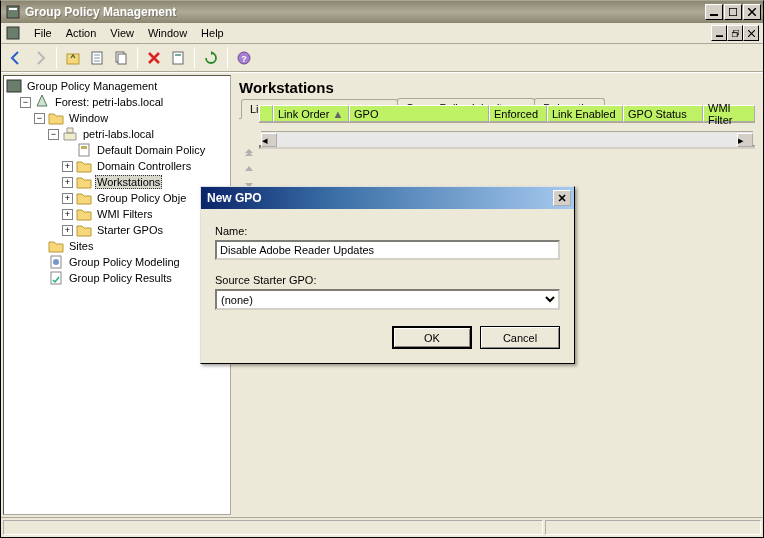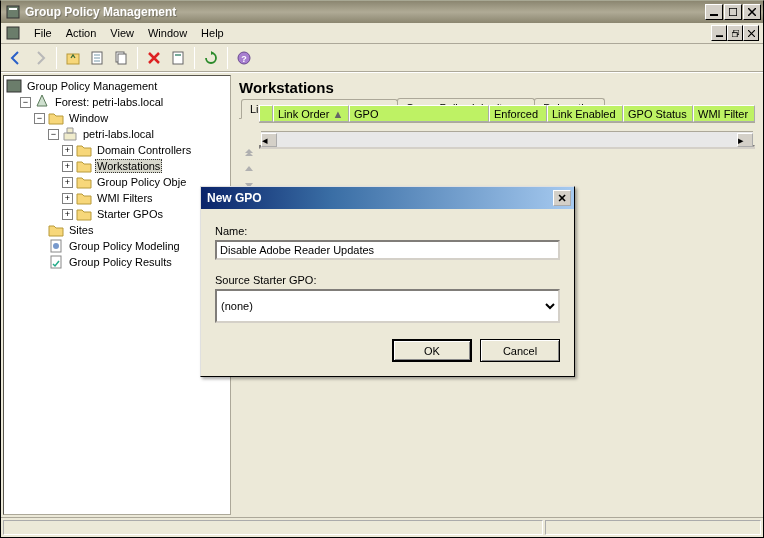--- a/index.html
+++ b/index.html
@@ -130,21 +130,21 @@
 .dlg-title {
   height:22px;
   background:linear-gradient(to right, #0a246a 0%, #3a6ea5 35%, #a6caf0 100%);
   color:#fff;display:flex;align-items:center;padding:0 3px 0 6px;justify-content:flex-end;
 }
 .dlg-title-text{flex:1;font-weight:bold;font-size:12px;}
 .dlg-close{width:18px;height:16px;background:#d4d0c8;border:1px outset #fff;color:#000;display:flex;align-items:center;justify-content:center;font-weight:bold;font-size:11px;}
 .dlg-body{padding:10px 14px 14px 14px;}
 .dlg-label{display:block;margin-bottom:3px;margin-top:6px;}
 .dlg-input{width:100%;height:20px;border:2px inset #d4d0c8;padding:1px 3px;font-family:inherit;font-size:11px;}
-.dlg-select{width:100%;height:34px;border:2px inset #d4d0c8;background:#fff;font-family:inherit;font-size:11px;}
+.dlg-select{width:100%;height:21px;border:2px inset #d4d0c8;background:#fff;font-family:inherit;font-size:11px;}
 .dlg-btns{display:flex;justify-content:flex-end;gap:8px;margin-top:16px;}
 .dlg-btn{width:80px;height:23px;border:1px solid #000;background:#ece9d8;font-family:inherit;font-size:11px;
   box-shadow: inset 1px 1px 0 #fff, inset -1px -1px 0 #888;
 }
 .dlg-btn.default{border:2px solid #000;}
 
 .icon-folder{fill:#f7d77a;stroke:#b89a3a;}
 </style>
 </head>
 <body>
@@ -296,20 +296,30 @@
                         <div class="row">
                           <span class="exp">−</span>
                           <svg class="ticon" viewBox="0 0 16 16">
                               <path d="M2 7 h12 v7 h-12 Z M5 2 h6 v5 h-6 Z" fill="#f0eccc" stroke="#999"></path>
                             </svg>
                           <span class="lbl">petri-labs.local</span>
                         </div>
                         <ul>
                           <li>
                               <div class="row">
+                                <span class="exp blank"></span>
+                                <svg class="ticon" viewBox="0 0 16 16">
+                                  <rect x="3" y="2" width="10" height="12" fill="#fff" stroke="#888"></rect>
+                                  <rect x="5" y="4" width="6" height="3" fill="#c0b060"></rect>
+                                </svg>
+                                <span class="lbl">Default Domain Policy</span>
+                              </div>
+                            </li>
+                          <li>
+                              <div class="row">
                                 <span class="exp">+</span>
                                 <svg class="ticon" viewBox="0 0 16 16">
                                   <path d="M1 4 h5 l2 2 h7 v8 h-14 Z" class="icon-folder"></path>
                                 </svg>
                                 <span class="lbl">Domain Controllers</span>
                               </div>
                             </li>
                           <li>
                               <div class="row">
                                 <span class="exp">+</span>
@@ -411,21 +421,21 @@
               <path d="M6 7 L2 3 L10 3 Z M6 10 L2 6 L10 6 Z" fill="currentColor"></path>
             </svg>
         </div>
         <div style="flex:1;position:relative;padding-top:20px;">
           <div class="grid-head">
             <div class="grid-th" style="width:14px"></div>
             <div class="grid-th" style="width:76px"><span>Link Order</span>&nbsp;<span style="color:#666">▲</span></div>
             <div class="grid-th" style="width:140px">GPO</div>
             <div class="grid-th" style="width:58px">Enforced</div>
             <div class="grid-th" style="width:76px">Link Enabled</div>
-            <div class="grid-th" style="width:70px">GPO Status</div>
+            <div class="grid-th" style="width:80px">GPO Status</div>
             <div class="grid-th" style="flex:1">WMI Filter</div>
           </div>
           <div class="grid-main">
             <div class="hscroll">
               <div class="sb-btn">◂</div>
               <div style="flex:1"></div>
               <div class="sb-btn">▸</div>
             </div>
           </div>
         </div>

